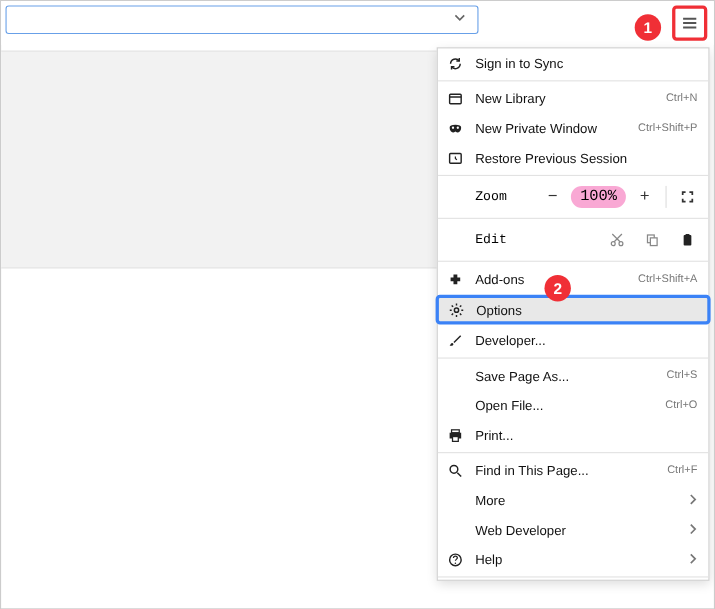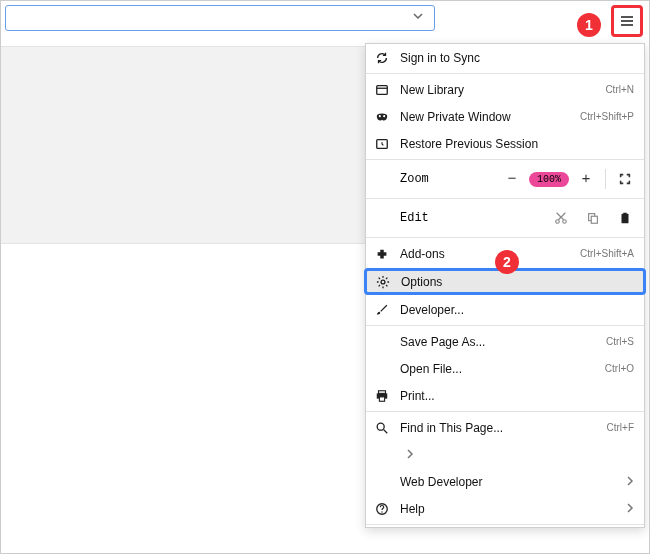--- a/index.html
+++ b/index.html
@@ -75,21 +75,21 @@
     height: 198px;
     background: #f2f2f2;
     border-top: 1px solid #e4e4e4;
     border-bottom: 1px solid #e4e4e4;
   }
   
   .menu {
     position: absolute;
     top: 42px;
     right: 4px;
-    width: 280px;
+    width: 248px;
     background: #fff;
     border: 1px solid #cfcfcf;
     box-shadow: 0 3px 10px rgba(0,0,0,0.15);
   }
   .menu-item {
     display: flex;
     align-items: center;
     height: 27px;
     padding: 0 10px 0 8px;
     color: #111;
@@ -137,24 +137,24 @@
     justify-content: flex-end;
     gap: 6px;
   }
   .zoom-btn {
     width: 22px; height: 22px;
     display: flex; align-items: center; justify-content: center;
     color: #333;
     font-size: 15px;
   }
   .zoom-level {
-    background: #ec4899;
+    background: #f9a8d4;
     border-radius: 10px;
     padding: 2px 8px;
-    font-size: 10px;
+    font-size: 14px;
   }
   .zoom-sep {
     width: 1px; height: 20px;
     background: #ddd;
     margin: 0 2px;
   }
   .edit-controls {
     flex: 1;
     display: flex;
     align-items: center;
@@ -371,20 +371,21 @@
           <circle cx="6.5" cy="6.5" r="4" fill="none" stroke="currentColor" stroke-width="1.5"></circle>
           <line x1="10" y1="10" x2="14" y2="14" stroke="currentColor" stroke-width="1.5"></line>
         </svg>
     </span>
     <span class="label">Find in This Page...</span>
     <span class="shortcut">Ctrl+F</span>
   </div>
 
   <div class="menu-item">
     <span class="spacer-left"></span>
+    <span class="label">More</span>
     <span class="chev">
       <svg width="8" height="10" viewBox="0 0 8 10">
           <path d="M2 1L6 5L2 9" fill="none" stroke="currentColor" stroke-width="1.5"></path>
         </svg>
     </span>
   </div>
 
   <div class="menu-item">
     <span class="spacer-left"></span>
     <span class="label">Web Developer</span>

